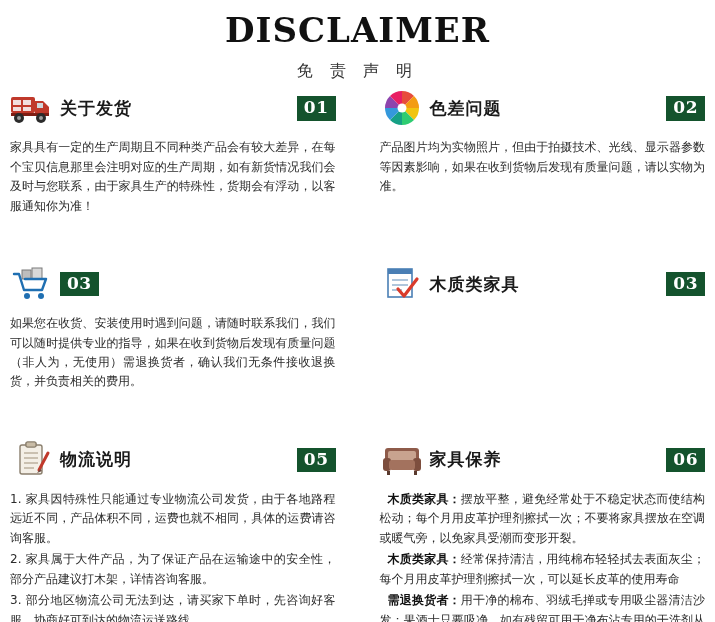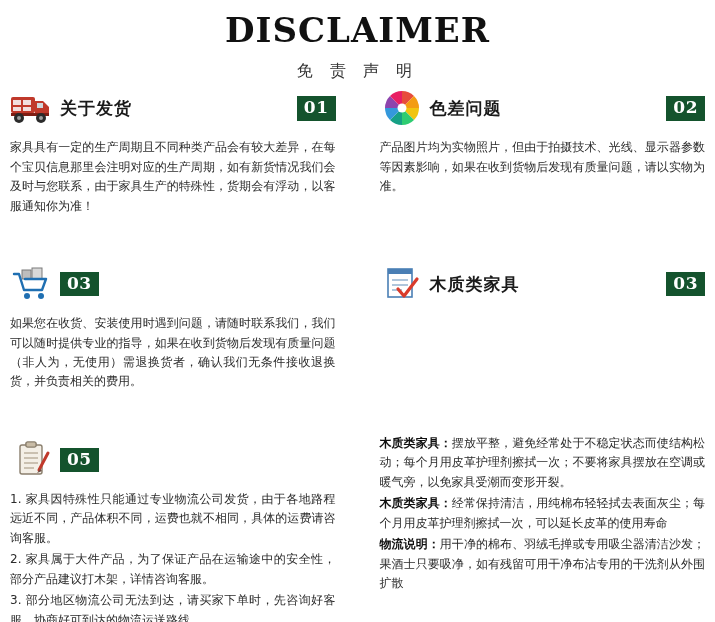--- a/index.html
+++ b/index.html
@@ -93,20 +93,21 @@
     line-height: 1.62;
     color: #2b2b2b;
     text-align: justify;
   }
   .body-text p {
     margin: 0 0 2px 0;
   }
   .care-label {
     font-weight: bold;
     color: #111;
+    margin-left: 8px;
   }
   
   svg { display: block; }
 </style>
 </head>
 <body>
 
 <div class="page">
 
   <div class="header">
@@ -210,31 +211,47 @@
             <rect x="14" y="2" width="10" height="5" rx="1.5" fill="#b0a головки" stroke="#8a7f6d" stroke-width="1.2"></rect>
             <rect x="14" y="2" width="10" height="5" rx="1.5" fill="#c9bca6" stroke="#8a7f6d" stroke-width="1.2"></rect>
             <line x1="12" y1="13" x2="26" y2="13" stroke="#b3a894" stroke-width="1.3"></line>
             <line x1="12" y1="18" x2="26" y2="18" stroke="#b3a894" stroke-width="1.3"></line>
             <line x1="12" y1="23" x2="26" y2="23" stroke="#b3a894" stroke-width="1.3"></line>
             <line x1="12" y1="28" x2="22" y2="28" stroke="#b3a894" stroke-width="1.3"></line>
             <path d="M27 30 l9 -17" stroke="#c0392b" stroke-width="3" stroke-linecap="round"></path>
             <path d="M25 33 l3 -4 l2 2 z" fill="#6d4c41"></path>
           </svg>
         </div>
+        <div class="cell-title">物流说明</div>
         <div class="num-badge">05</div>
       </div>
       <div class="body-text">
         <p>1. 家具因特殊性只能通过专业物流公司发货，由于各地路程远近不同，产品体积不同，运费也就不相同，具体的运费请咨询客服。</p>
         <p>2. 家具属于大件产品，为了保证产品在运输途中的安全性，部分产品建议打木架，详情咨询客服。</p>
         <p>3. 部分地区物流公司无法到达，请买家下单时，先咨询好客服，协商好可到达的物流运送路线</p>
       </div>
     </div>
 
     <div class="cell">
+      <div class="cell-head">
+        <div class="icon-box">
+          <svg width="44" height="36" viewBox="0 0 44 36">
+            <rect x="5" y="6" width="34" height="16" rx="3" fill="#8e5b4a"></rect>
+            <rect x="8" y="9" width="28" height="11" rx="2" fill="#c8a38f"></rect>
+            <rect x="3" y="16" width="8" height="13" rx="3" fill="#7d4e3e"></rect>
+            <rect x="33" y="16" width="8" height="13" rx="3" fill="#7d4e3e"></rect>
+            <rect x="9" y="18" width="26" height="10" rx="3" fill="#a3725e"></rect>
+            <rect x="7" y="29" width="3" height="4" fill="#5a3a2e"></rect>
+            <rect x="34" y="29" width="3" height="4" fill="#5a3a2e"></rect>
+          </svg>
+        </div>
+        <div class="cell-title">家具保养</div>
+        <div class="num-badge">06</div>
+      </div>
       <div class="body-text">
         <p><span class="care-label">木质类家具：</span><span>摆放平整，避免经常处于不稳定状态而使结构松动；每个月用皮革护理剂擦拭一次；不要将家具摆放在空调或暖气旁，以免家具受潮而变形开裂。</span></p>
         <p><span class="care-label">木质类家具：</span><span>经常保持清洁，用纯棉布轻轻拭去表面灰尘；每个月用皮革护理剂擦拭一次，可以延长皮革的使用寿命</span></p>
-        <p><span class="care-label">物流说明：</span><span>用干净的棉布、羽绒毛掸或专用吸尘器清洁沙发；果酒士只要吸净，如有残留可用干净布沾专用的干洗剂从外围扩散</span></p>
+        <p><span class="care-label">需退换货者：</span><span>用干净的棉布、羽绒毛掸或专用吸尘器清洁沙发；果酒士只要吸净，如有残留可用干净布沾专用的干洗剂从外围扩散</span></p>
       </div>
     </div>
 
   </div>
 </div>
 
 </body></html>

